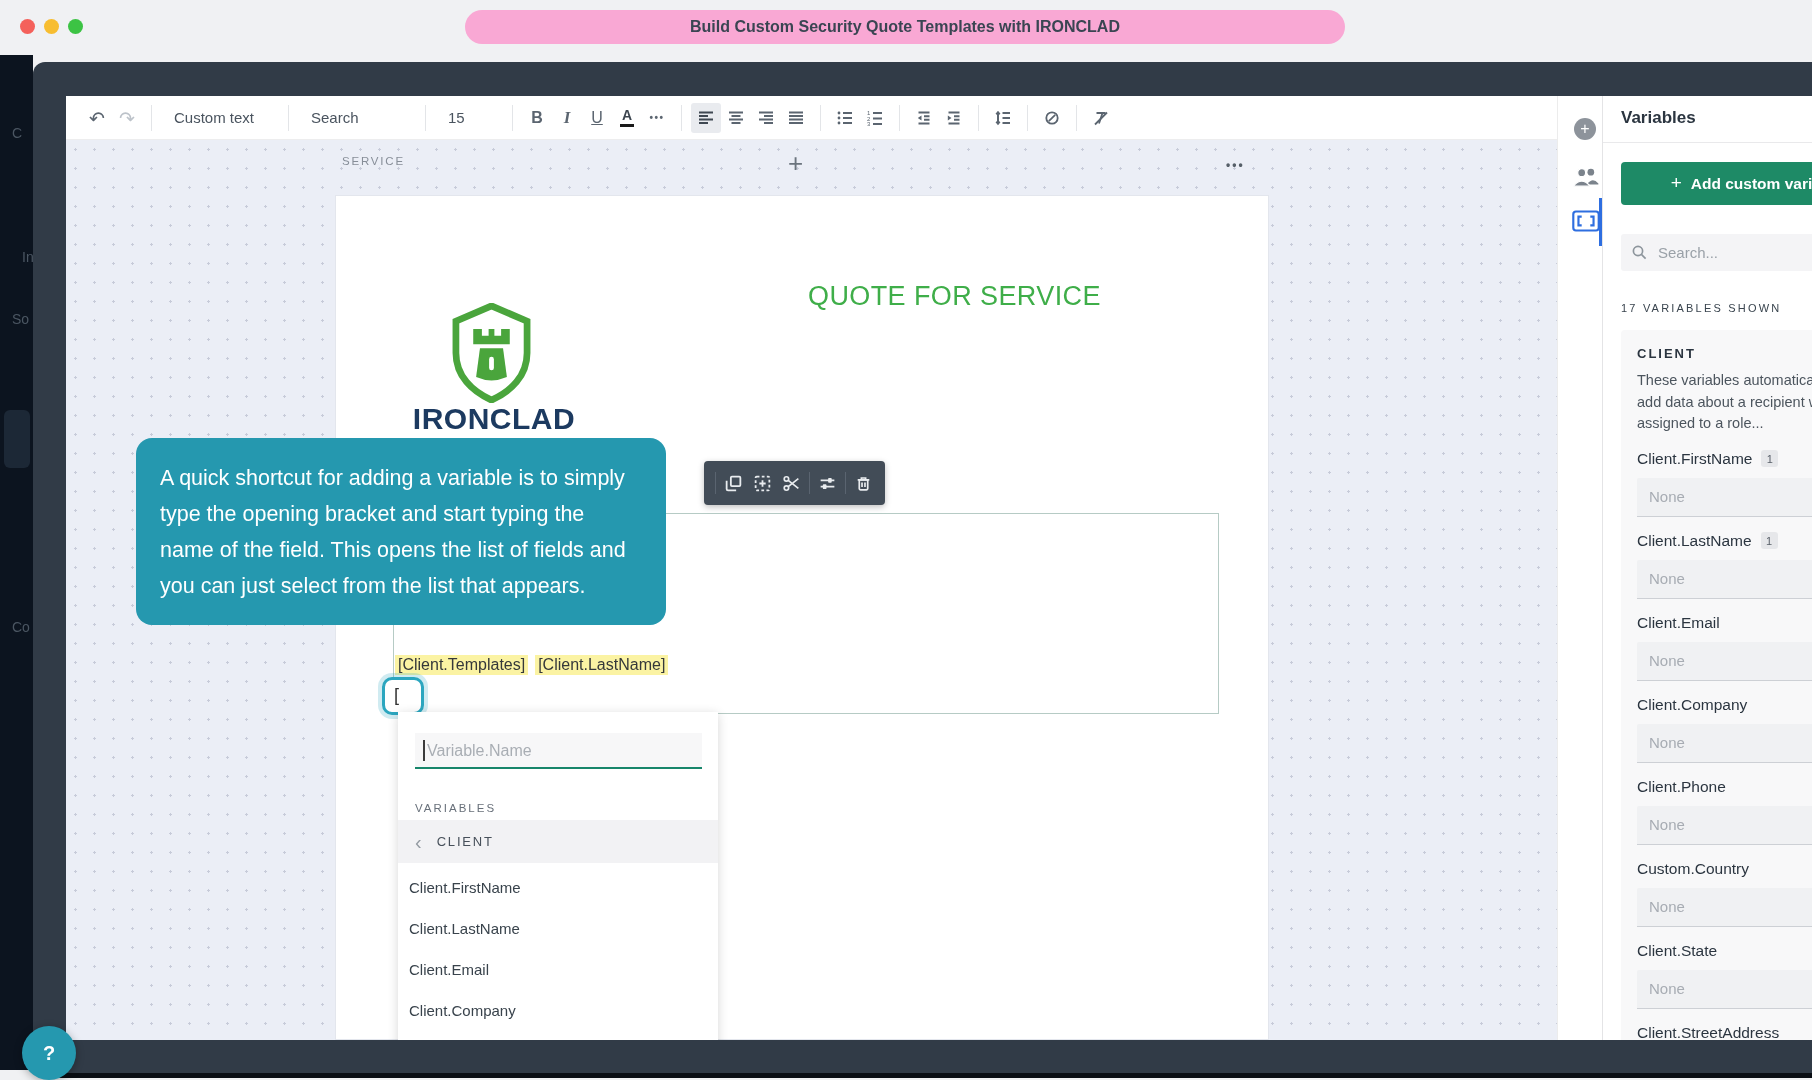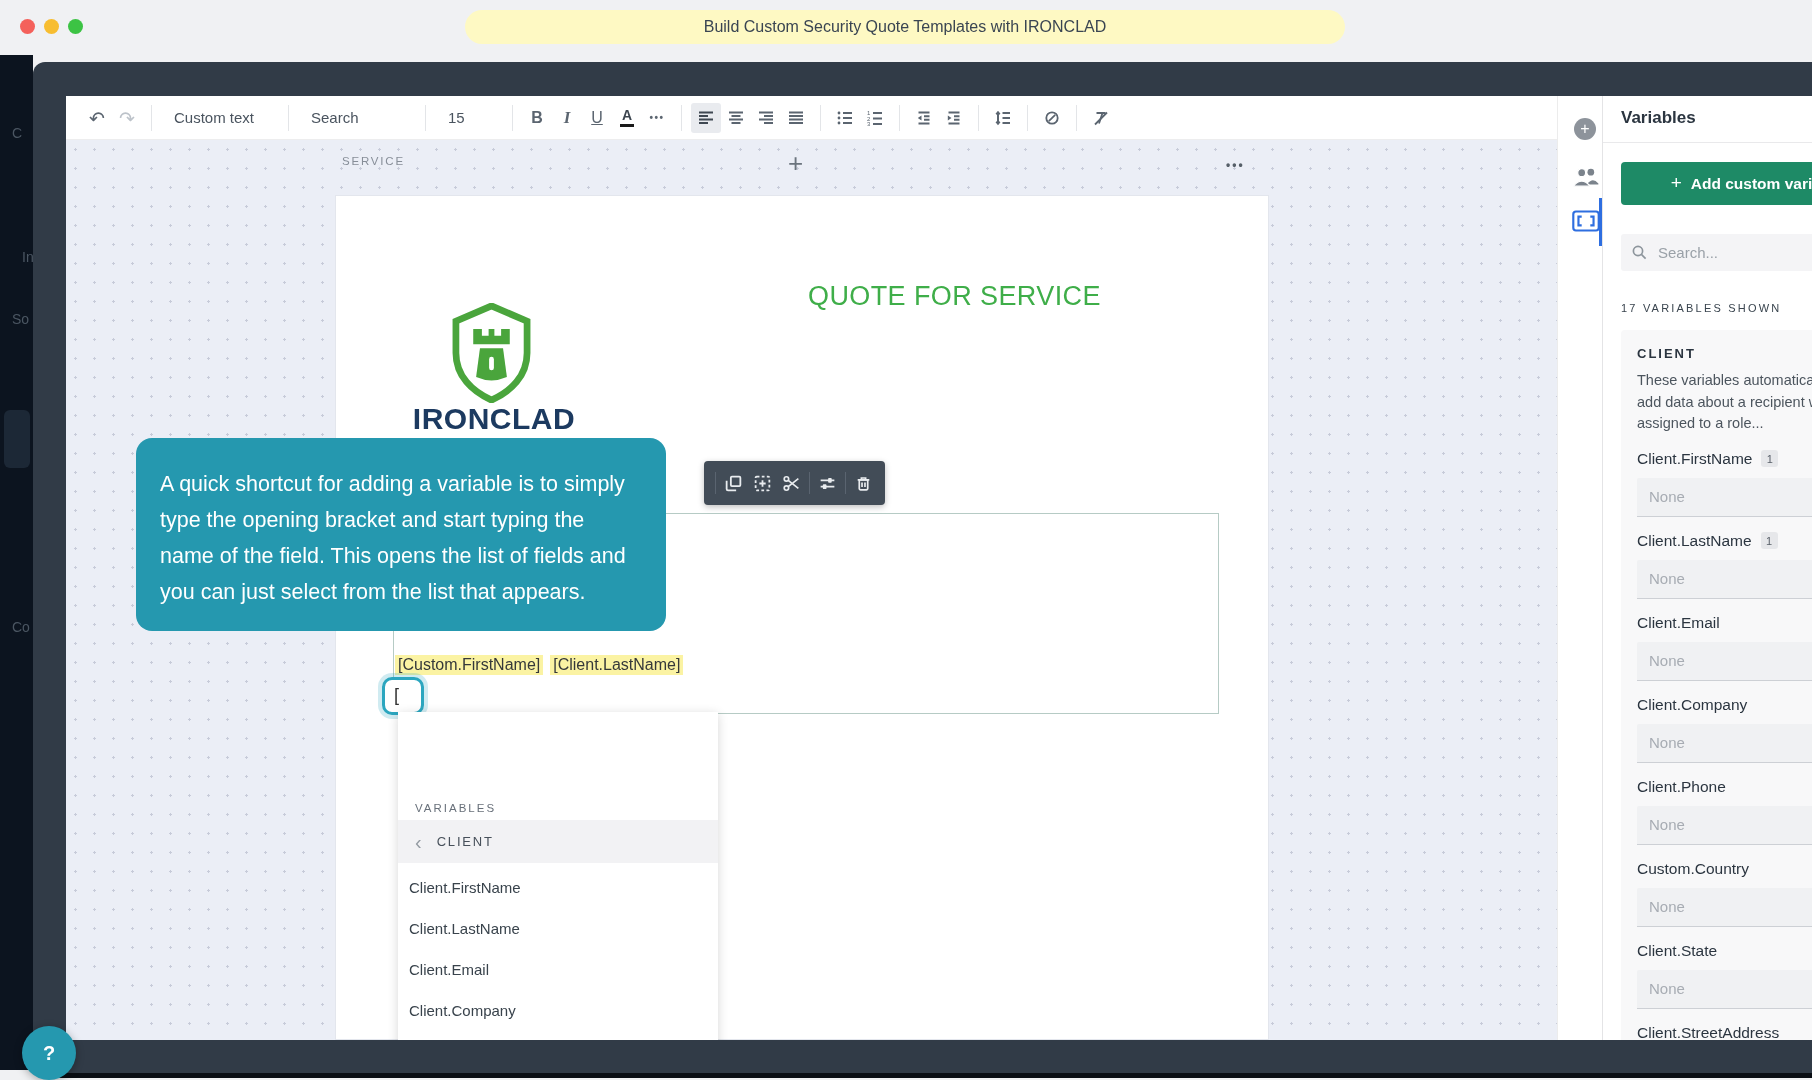--- a/index.html
+++ b/index.html
@@ -1,22 +1,22 @@
 <!DOCTYPE html>
 <html><head>
 <meta charset="utf-8">
 <style>
   html,body{margin:0;padding:0}
   body{width:1812px;height:1080px;position:relative;overflow:hidden;background:#f0f1f3;
        font-family:"Liberation Sans","DejaVu Sans",sans-serif;-webkit-font-smoothing:antialiased}
   
   .light{position:absolute;top:19px;width:15px;height:15px;border-radius:50%}
   .light.red{left:20px;background:#f4615b}.light.yellow{left:44px;background:#f7bd30}.light.green{left:68px;background:#3cc344}
-  .title-pill{position:absolute;left:465px;top:10px;width:880px;height:34px;border-radius:17px;background:#fef9c3;
-              color:#3a4552;font-size:16px;line-height:34px;text-align:center;font-weight:400}
+  .title-pill{position:absolute;left:465px;top:10px;width:880px;height:34px;border-radius:17px;background:#f9a8d4;
+              color:#3a4552;font-size:16px;line-height:34px;text-align:center;font-weight:700}
   
   .app-rail{position:absolute;left:0;top:55px;width:33px;height:1015px;background:#0c141f;color:#4b5662;font-size:14px}
   .app-rail span{position:absolute;left:12px}
   .frag-0{top:70px}.frag-1{top:194px;left:22px!important}.frag-2{top:256px}.frag-3{top:564px}
   .rail-active-item{position:absolute;left:4px;top:355px;width:26px;height:58px;background:#1c2836;border-radius:6px}
   
   .window{position:absolute;left:33px;top:62px;width:1779px;height:1016px;background:#313b47;
           border-radius:12px 0 0 12px;overflow:hidden}
   
   .toolbar{position:absolute;left:33px;top:34px;width:1491px;height:44px;background:#fff;border-bottom:1px solid #ededee;
@@ -79,21 +79,21 @@
   .block-outline{position:absolute;left:327px;top:373px;width:824px;height:199px;border:1px solid #b6cbc5}
   .ftb{position:absolute;left:638px;top:321px;width:181px;height:44px;background:#424c57;border-radius:4px;z-index:20;
        display:flex;align-items:center;justify-content:center;box-shadow:0 2px 6px rgba(0,0,0,.25)}
   .ftb-btn{width:29px;height:30px;display:flex;align-items:center;justify-content:center;cursor:pointer}
   .ftb-sep{width:1px;height:22px;background:#5a6470;margin:0 3px}
   .var-line{position:absolute;left:329px;top:515px;display:flex;gap:7px;font-size:16px;color:#35383a;z-index:5}
   .var-chip{background:#fbf3a3;padding:1px 3px}
   .typed-box{position:absolute;left:316px;top:537px;width:42px;height:38px;border:3px solid #2ba6bf;border-radius:10px;
              background:#fff;box-shadow:0 0 0 4px rgba(43,166,191,.22);box-sizing:border-box;font-size:18px;color:#333;
              padding-left:9px;line-height:31px;z-index:22}
-  .tooltip{position:absolute;left:70px;top:298px;width:530px;box-sizing:border-box;padding:28px 24px 21px;background:#2598af;
+  .tooltip{position:absolute;left:70px;top:298px;width:530px;box-sizing:border-box;padding:22px 24px 21px;background:#2598af;
            border-radius:16px;color:#fff;font-size:21.5px;line-height:36px;z-index:30}
   
   .dropdown{position:absolute;left:332px;top:572px;width:320px;height:470px;background:#fff;z-index:25;
             box-shadow:0 2px 10px rgba(0,0,0,.16)}
   .dd-input-wrap{position:absolute;left:17px;top:21px;width:287px;height:36px;background:#f7f7f8;
                  border-bottom:2px solid #17866b;box-sizing:border-box}
   .dd-cursor{position:absolute;left:8px;top:7px;width:2px;height:21px;background:#3c3c3c}
   .dd-input-wrap input{position:absolute;left:10px;top:1px;width:268px;height:32px;border:0;background:transparent;outline:none;
                        font-size:16px;color:#333;font-family:"Liberation Sans",sans-serif}
   .dd-input-wrap input::placeholder{color:#a9aeb4}
@@ -324,27 +324,31 @@
             </g>
           </svg>
       </div>
     </div>
 
     <div class="tooltip">
       <span>A quick shortcut for adding a variable is to simply type the opening bracket and start typing the name of the field. This opens the list of fields and you can just select from the list that appears.</span>
     </div>
 
     <div class="var-line">
-      <span class="var-chip">[Custom.FirstName]</span>
+      <span class="var-chip">[Client.Templates]</span>
       <span class="var-chip">[Client.LastName]</span>
     </div>
 
     <div class="typed-box">[</div>
 
     <div class="dropdown">
+      <div class="dd-input-wrap">
+        <span class="dd-cursor"></span>
+        <input value="" placeholder="Variable.Name" style="">
+      </div>
       <div class="dd-section">VARIABLES</div>
       <div class="dd-group">
         <span class="dd-chevron">‹</span>
         <span class="dd-group-label">CLIENT</span>
       </div>
       <div class="dd-items">
         <div class="dd-item">Client.FirstName</div>
         <div class="dd-item">Client.LastName</div>
         <div class="dd-item">Client.Email</div>
         <div class="dd-item">Client.Company</div>

